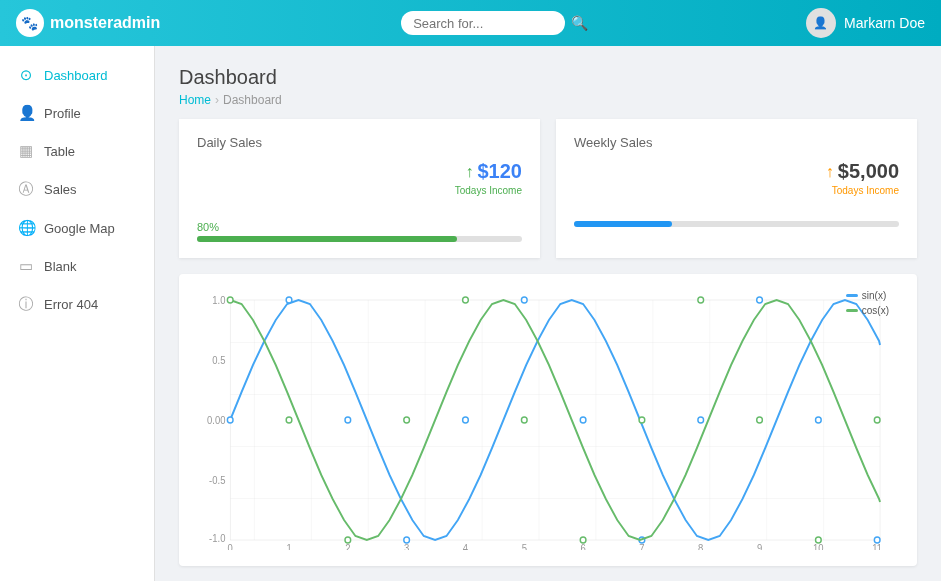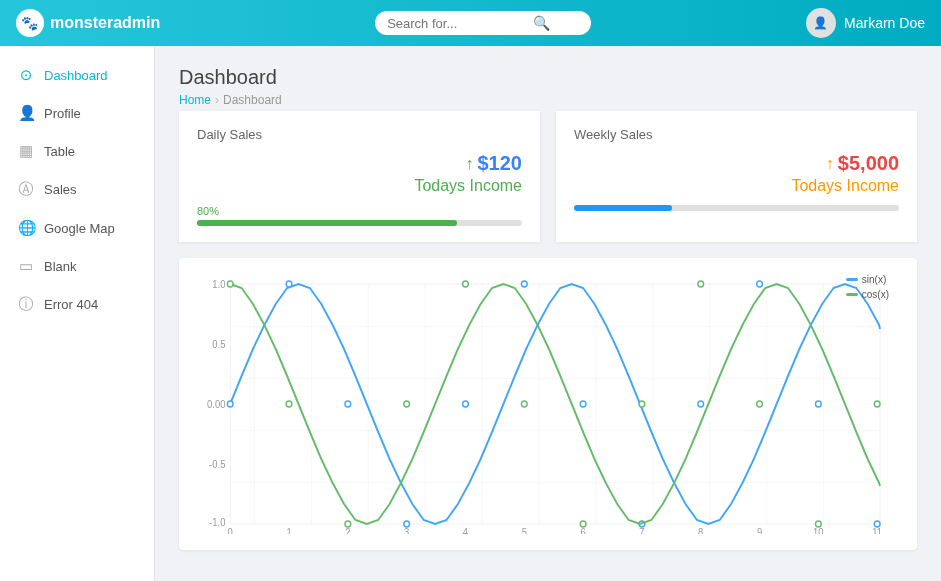--- a/index.html
+++ b/index.html
@@ -29,22 +29,22 @@
       border-radius: 50%;
       display: flex; align-items: center; justify-content: center;
       font-size: 14px;
     }
     .search-box {
       display: flex;
       align-items: center;
       background: white;
       border-radius: 20px;
       padding: 4px 12px;
-      gap: 6px;
-      width: 216px;
+      gap: 18px;
+      width: 164px;
     }
     .search-box input {
       border: none; outline: none; font-size: 13px; color: #555; width: 140px; background: transparent;
     }
     .search-icon { color: #aaa; font-size: 14px; }
     .user-area {
       display: flex; align-items: center; gap: 8px; color: white; font-size: 14px;
     }
     .user-avatar {
       width: 30px; height: 30px; border-radius: 50%; background: #ccc;
@@ -91,21 +91,21 @@
     }
     .page-title {
       font-size: 20px;
       font-weight: 500;
       color: #444;
       margin-bottom: 4px;
     }
     .breadcrumb {
       font-size: 12px;
       color: #999;
-      margin-bottom: 4px;
+      margin-bottom: 12px;
       display: flex;
       align-items: center;
       gap: 4px;
     }
     .breadcrumb a { color: #00bcd4; text-decoration: none; }
     .breadcrumb .sep { color: #bbb; }
 
     
     .cards-row {
       display: flex;
@@ -129,25 +129,25 @@
       justify-content: flex-end;
       align-items: center;
       gap: 4px;
       margin-bottom: 2px;
     }
     .card-value {
       font-size: 20px;
       font-weight: 600;
     }
     .card-value.green { color: #3b82f6; }
-    .card-value.orange { color: #ef4444; }
+    .card-value.orange { color: #404040; }
     .card-sub {
-      font-size: 16px;
+      font-size: 10px;
       text-align: right;
-      margin-bottom: 10px;
+      margin-bottom: 25px;
     }
     .card-sub.orange { color: #ff9800; }
     .card-sub.green { color: #4caf50; }
     .up-arrow { font-size: 16px; }
     .up-arrow.green { color: #4caf50; }
     .up-arrow.orange { color: #ff9800; }
     .progress-bar-bg {
       width: 100%;
       height: 6px;
       background: #e0e0e0;

